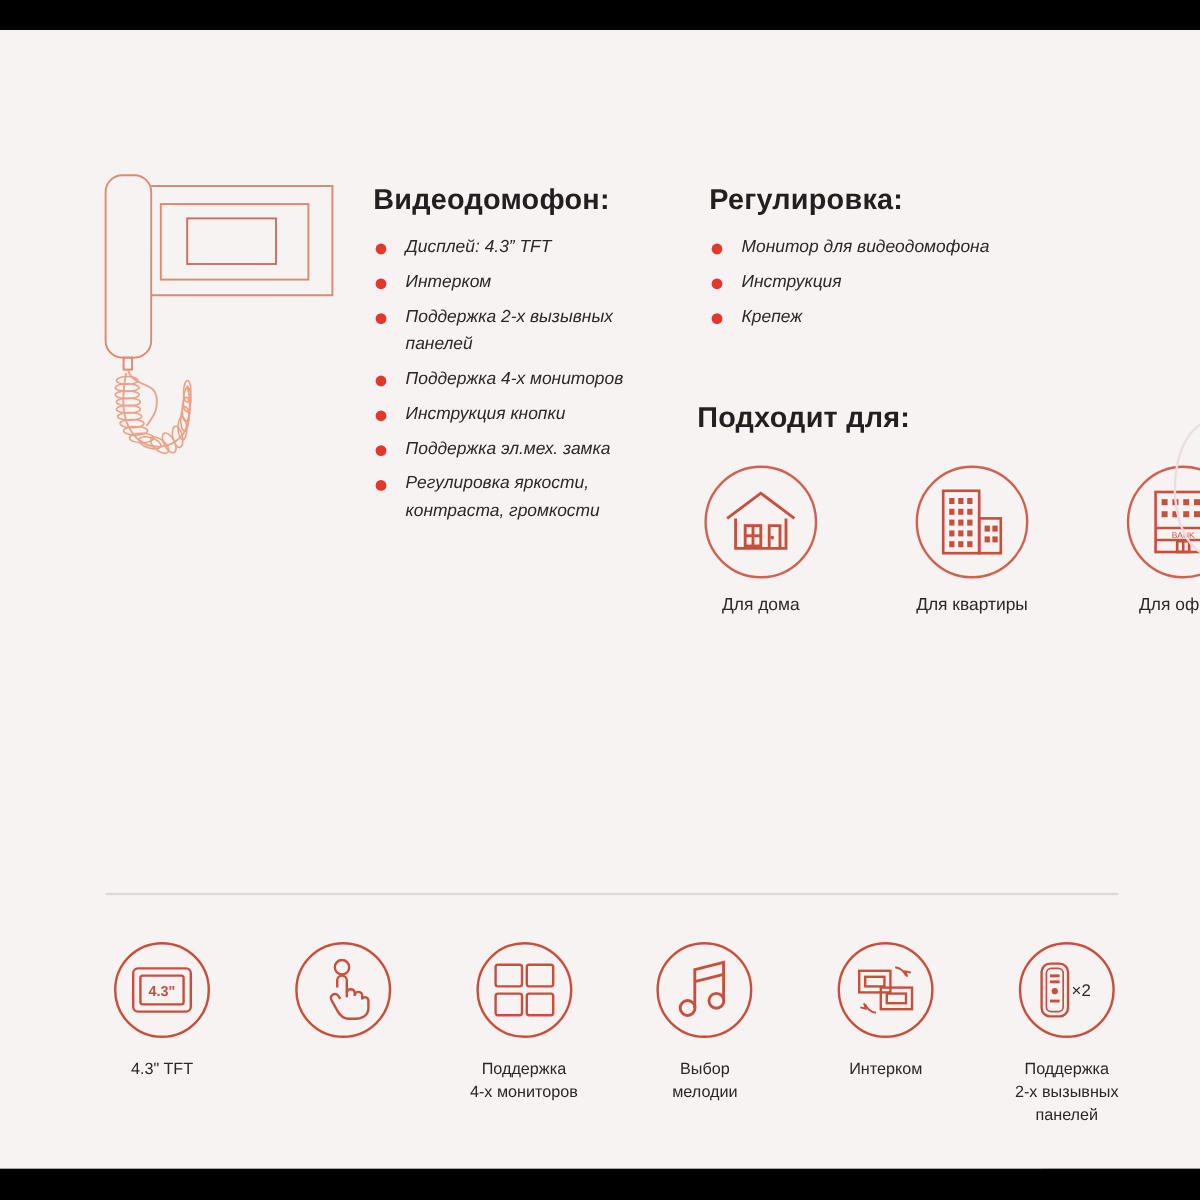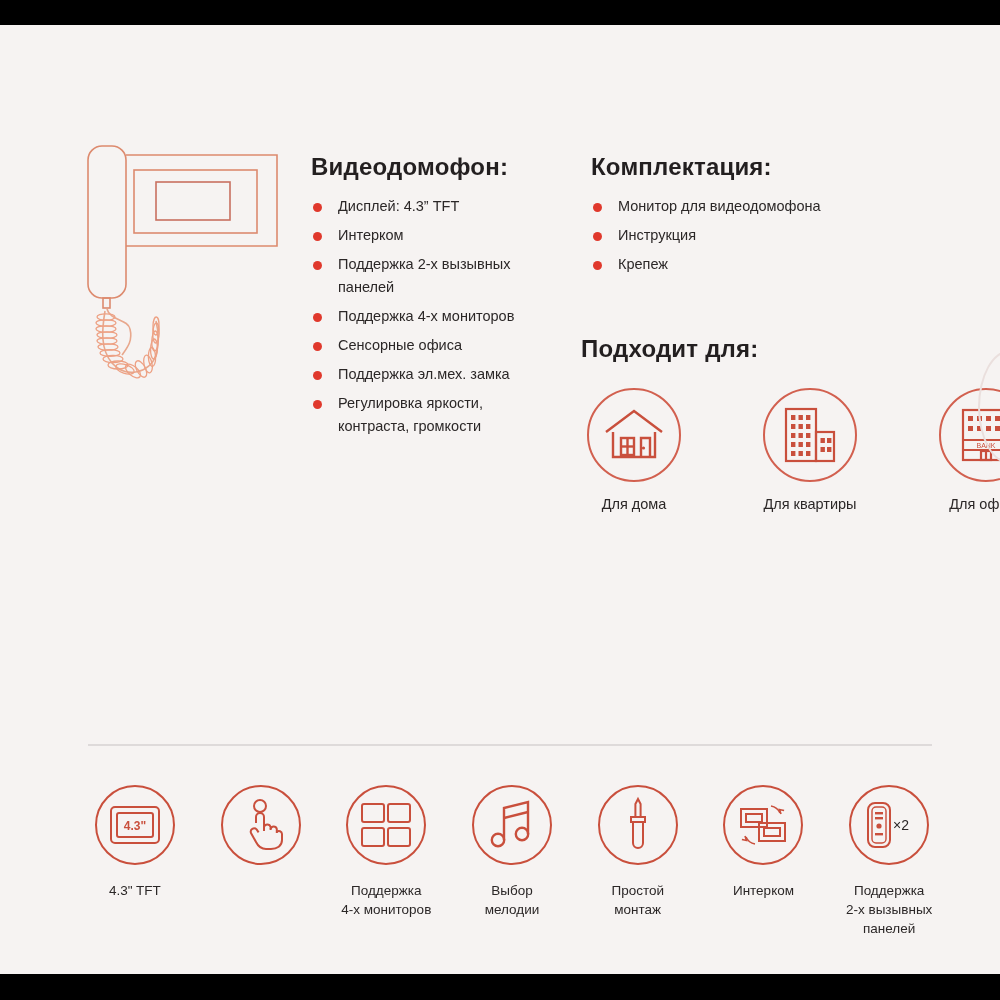--- a/index.html
+++ b/index.html
@@ -49,21 +49,21 @@
     font-weight: bold;
     color: #231f20;
     letter-spacing: .2px;
     white-space: nowrap;
   }
   #title-videodomofon { left: 311px; top: 128px; }
   #title-komplektacia { left: 591px; top: 128px; }
   #title-podhodit    { left: 581px; top: 310px; }
 
   
-  .bullet-list { position: absolute; }
+  .bullet-list { position: absolute; font-style: italic; }
   #list-spec { left: 311px; top: 170px; width: 250px; }
   #list-kit  { left: 591px; top: 170px; width: 330px; }
 
   .bullet-item {
     position: relative;
     padding-left: 27px;
     font-size: 14.5px;
     color: #2b2727;
     line-height: 23px;
     margin-bottom: 6px;
@@ -217,32 +217,32 @@
         <span>Интерком</span>
       </div>
       <div class="bullet-item">
         <span>Поддержка 2-х вызывных</span>
         <span class="line2">панелей</span>
       </div>
       <div class="bullet-item">
         <span>Поддержка 4-х мониторов</span>
       </div>
       <div class="bullet-item">
-        <span>Сенсорные офиса</span>
+        <span>Инструкция кнопки</span>
       </div>
       <div class="bullet-item">
         <span>Поддержка эл.мех. замка</span>
       </div>
       <div class="bullet-item">
         <span>Регулировка яркости,</span>
         <span class="line2">контраста,  громкости</span>
       </div>
     </div>
 
-    <div id="title-komplektacia" class="section-title">Комплектация:</div>
+    <div id="title-komplektacia" class="section-title">Регулировка:</div>
 
     <div id="list-kit" class="bullet-list">
       <div class="bullet-item">
         <span>Монитор для видеодомофона</span>
       </div>
       <div class="bullet-item">
         <span>Инструкция</span>
       </div>
       <div class="bullet-item">
         <span>Крепеж</span>
@@ -392,35 +392,20 @@
               <circle cx="32" cy="34" r="6.2"></circle>
             </svg>
           </span>
         </div>
         <div class="feat-label">
           <span class="l">Выбор</span>
           <span class="l">мелодии</span>
         </div>
       </div>
 
-      <div class="feat-cell">
-        <div class="feat-circle">
-          <span>
-            <svg width="26" height="54" viewBox="0 0 26 54" fill="none" stroke="#c94f3c" stroke-width="2">
-              <path d="M13 1 l2.6 5 v13 h-5.2 V6 z"></path>
-              <rect x="6" y="19" width="14" height="5"></rect>
-              <path d="M8 24 h10 v21 a5 5 0 0 1 -10 0 z"></path>
-            </svg>
-          </span>
-        </div>
-        <div class="feat-label">
-          <span class="l">Простой</span>
-          <span class="l">монтаж</span>
-        </div>
-      </div>
 
       <div class="feat-cell">
         <div class="feat-circle">
           <span>
             <svg width="52" height="46" viewBox="0 0 52 46" fill="none" stroke="#c94f3c" stroke-width="2">
               <rect x="4" y="7" width="26" height="18"></rect>
               <rect x="9" y="12" width="16" height="8"></rect>
               <rect x="22" y="21" width="26" height="18"></rect>
               <rect x="27" y="26" width="16" height="8"></rect>
               <path d="M34 4 a12 12 0 0 1 9 7" stroke-width="1.6"></path>

